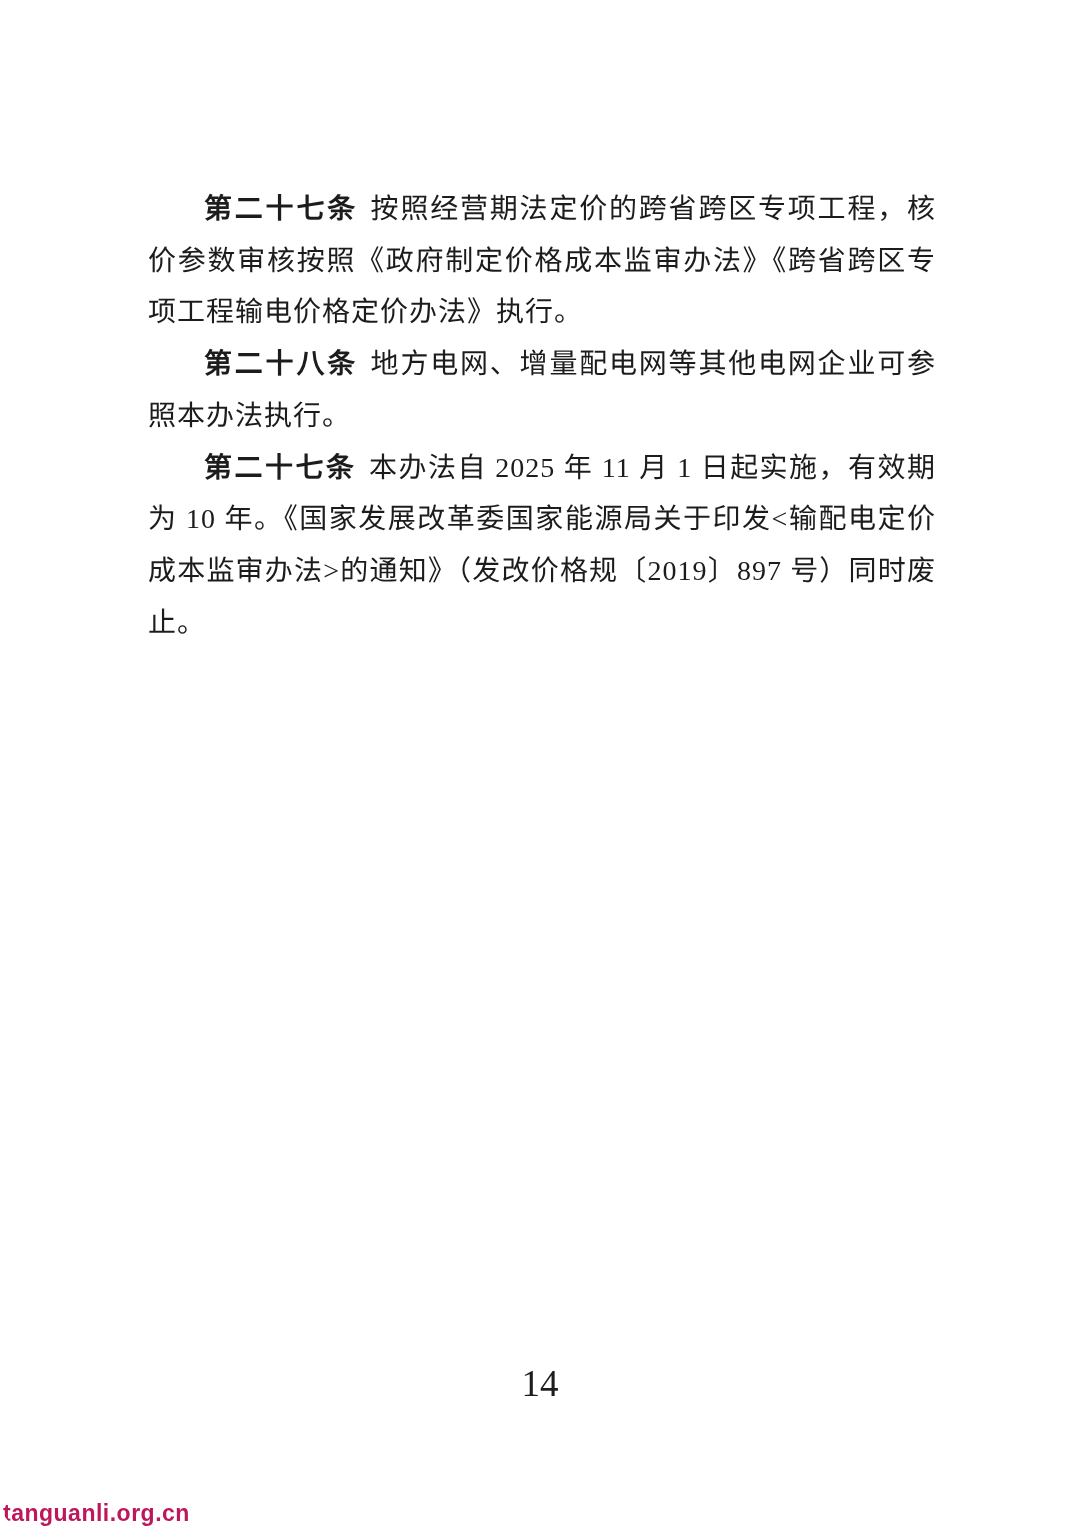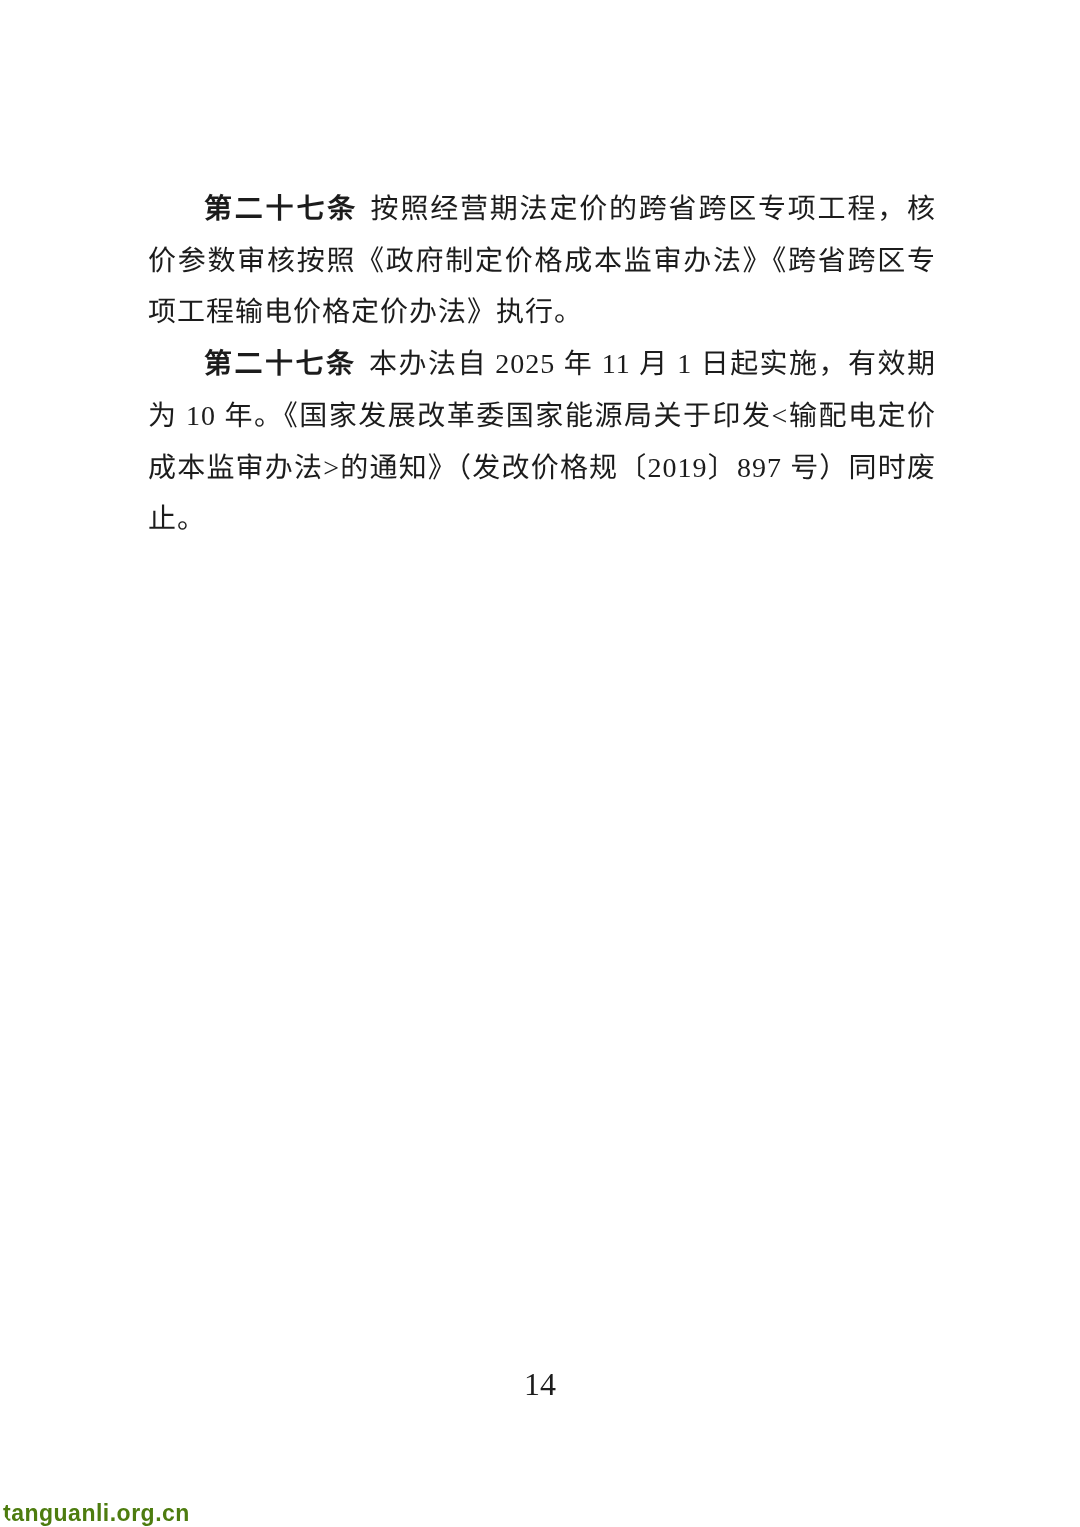--- a/index.html
+++ b/index.html
@@ -38,44 +38,45 @@
     font-weight: 700;
     margin-right: 0.45em;
     letter-spacing: 2px;
   }
   .page-number {
     position: absolute;
     top: 1368px;
     left: 0;
     width: 100%;
     text-align: center;
-    font-size: 32px;
+    font-size: 37px;
     line-height: 32px;
     color: #1c1c1c;
   }
   .watermark {
     position: absolute;
     left: 3px;
     top: 1500px;
     font-family: "Liberation Sans", "DejaVu Sans", sans-serif;
     font-weight: 700;
     font-size: 23px;
     letter-spacing: 0.5px;
-    color: #4d7c0f;
+    color: #be185d;
   }
 </style>
 </head>
 <body>
 
 <div class="page">
 
   <main class="content">
 
     <p class="para"><span class="article-num">第二十七条</span><span>按照经营期法定价的跨省跨区专项工程，核价参数审核按照《政府制定价格成本监审办法》《跨省跨区专项工程输电价格定价办法》执行。</span></p>
 
+    <p class="para"><span class="article-num">第二十八条</span><span>地方电网、增量配电网等其他电网企业可参照本办法执行。</span></p>
 
 
     <p class="para"><span class="article-num">第二十七条</span><span>本办法自 2025 年 11 月 1 日起实施，有效期为 10 年。《国家发展改革委国家能源局关于印发&lt;输配电定价成本监审办法&gt;的通知》（发改价格规〔2019〕897 号）同时废止。</span></p>
 
   </main>
 
   <div class="page-number">14</div>
 
   <div class="watermark">tanguanli.org.cn</div>
 

